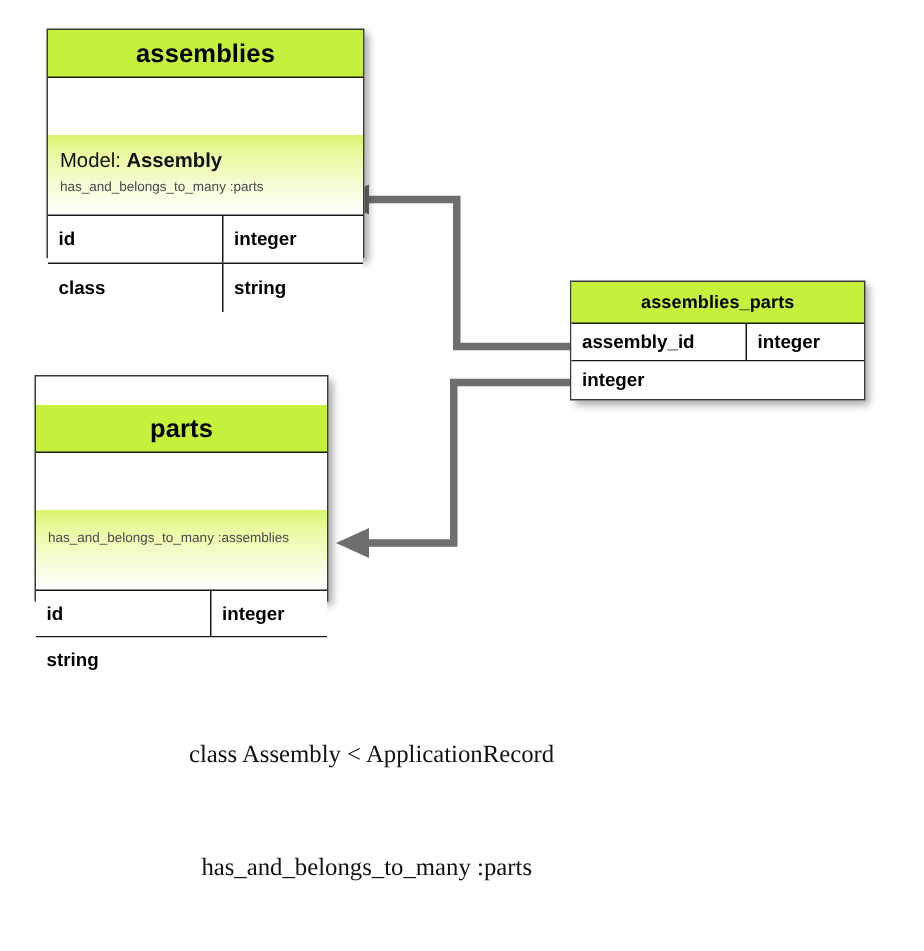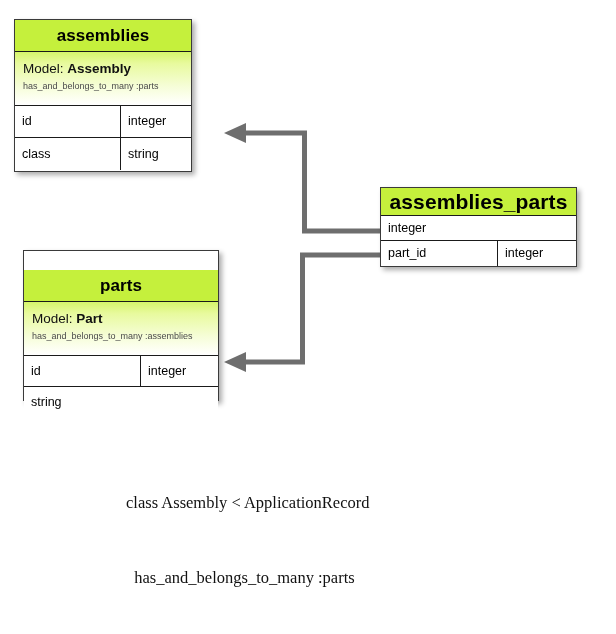--- a/index.html
+++ b/index.html
@@ -50,20 +50,21 @@
     font-weight: bold;
     color: #000000;
     letter-spacing: 0.1px;
   }
 
   .entity-body {
     box-sizing: border-box;
     background: linear-gradient(to bottom, #d6f56b 0%, #e8fa9e 22%, #f5fdd4 62%, #fdfff4 90%, #ffffff 100%);
     border-bottom: 1px solid #1a1a1a;
     padding: 9px 12px 6px 8px;
+    margin-top: 38px;
   }
 
   .model-line {
     font-size: 13.5px;
     color: #111111;
     line-height: 16px;
     white-space: nowrap;
   }
   .model-line .model-label { font-weight: normal; }
   .model-line .model-name { font-weight: bold; }
@@ -74,55 +75,56 @@
     line-height: 13px;
     margin-top: 3px;
     white-space: nowrap;
   }
 
   .field-row {
     display: flex;
     box-sizing: border-box;
     background: #ffffff;
     border-bottom: 1px solid #1a1a1a;
+    font-weight: bold;
   }
   .field-row.last { border-bottom: none; }
 
   .field-name, .field-type {
     box-sizing: border-box;
     font-size: 12.5px;
     color: #000000;
     line-height: 1;
     display: flex;
     align-items: center;
     padding-left: 7px;
     overflow: hidden;
     white-space: nowrap;
   }
   .field-name { border-right: 1px solid #1a1a1a; }
 
   
-  #entity-assemblies { left: 14px; top: 19px; width: 178px; height: 153px; }
+  #entity-assemblies { left: 31px; top: 19px; width: 212px; height: 153px; }
   #entity-assemblies .entity-header { height: 32px; line-height: 31px; font-size: 17px; }
   #entity-assemblies .entity-body   { height: 54px; }
   #entity-assemblies .field-row     { height: 32px; }
   #entity-assemblies .field-name    { width: 117px; }
   #entity-assemblies .field-type    { width: 77px; }
 
   
   #entity-parts { left: 23px; top: 250px; width: 196px; height: 151px; }
   #entity-parts .entity-header { height: 32px; line-height: 31px; font-size: 17px; margin-top: 19px; }
   #entity-parts .entity-body   { height: 54px; }
   #entity-parts .field-row     { height: 31px; }
   #entity-parts .field-name    { width: 117px; }
   #entity-parts .field-type    { width: 77px; }
 
   
   #entity-assemblies-parts { left: 380px; top: 187px; width: 197px; height: 80px; }
-  #entity-assemblies-parts .entity-header { height: 28px; line-height: 27px; font-size: 21px; }
+  #entity-assemblies-parts .entity-header { height: 28px; line-height: 27px; font-size: 12px; }
   #entity-assemblies-parts .field-row     { height: 25px; }
   #entity-assemblies-parts .field-name    { width: 117px; }
   #entity-assemblies-parts .field-type    { width: 78px; }
 
   
   #code-listing {
     position: absolute;
     left: 126px;
     top: 440px;
     z-index: 3;
@@ -167,42 +169,38 @@
     </div>
     <div class="field-row last">
       <div class="field-name">class</div>
       <div class="field-type">string</div>
     </div>
   </div>
 
   <div class="entity" id="entity-parts">
     <div class="entity-header">parts</div>
     <div class="entity-body">
-      <div class="model-line">
-        <span class="model-label">Model: </span>
-        <span class="model-name">Part</span>
-      </div>
       <div class="assoc-line">has_and_belongs_to_many :assemblies</div>
     </div>
     <div class="field-row">
       <div class="field-name">id</div>
       <div class="field-type">integer</div>
     </div>
     <div class="field-row last">
       <div class="field-type">string</div>
     </div>
   </div>
 
   <div class="entity" id="entity-assemblies-parts">
     <div class="entity-header">assemblies_parts</div>
     <div class="field-row">
+      <div class="field-name">assembly_id</div>
       <div class="field-type">integer</div>
     </div>
     <div class="field-row last">
-      <div class="field-name">part_id</div>
       <div class="field-type">integer</div>
     </div>
   </div>
 
   <div id="code-listing">
     <div class="code-line">class Assembly &lt; ApplicationRecord</div>
     <div class="code-line">  has_and_belongs_to_many :parts</div>
     
     
     

